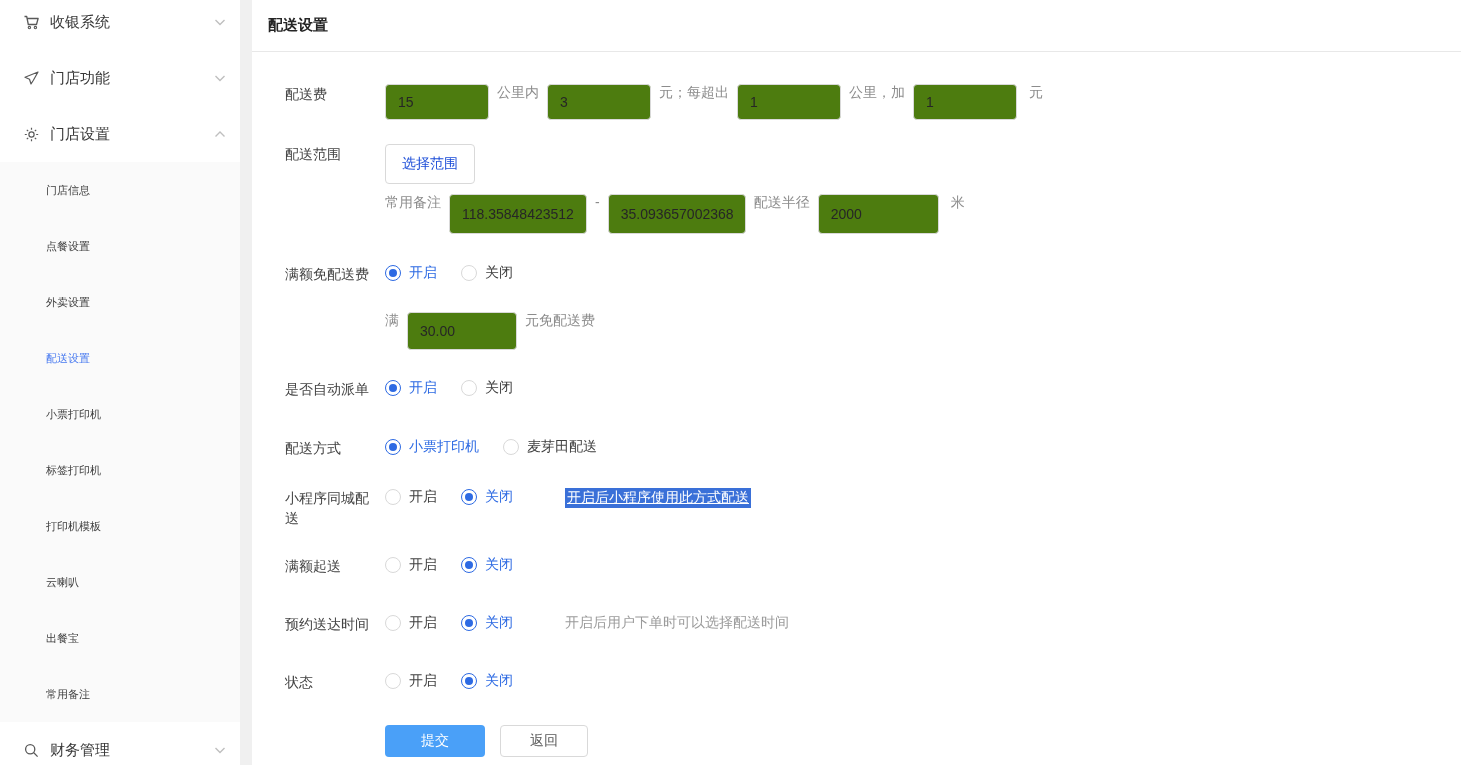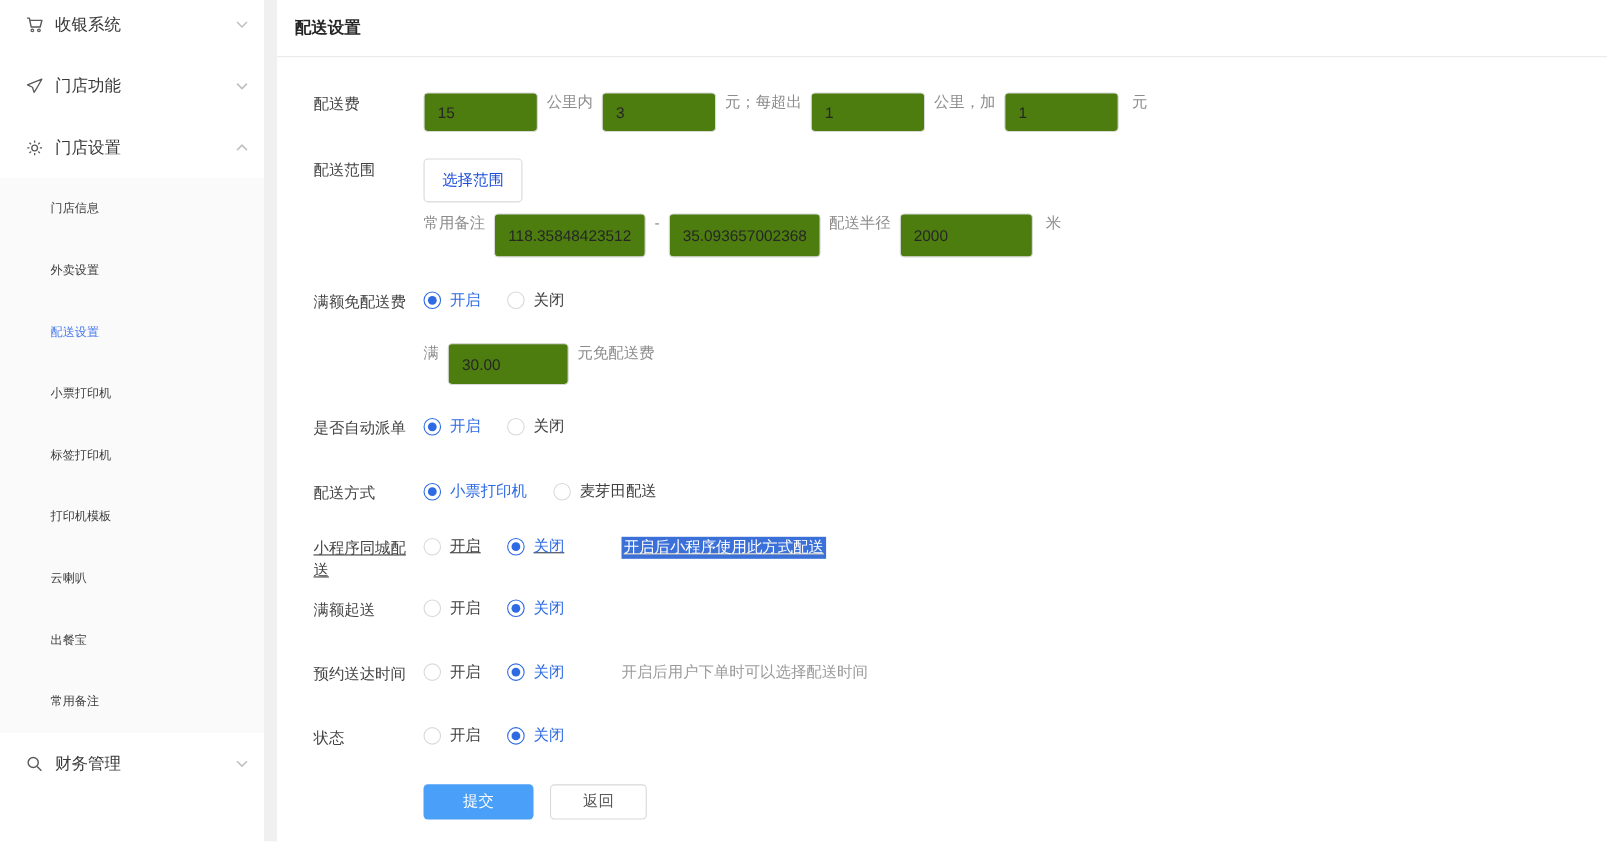--- a/index.html
+++ b/index.html
@@ -45,21 +45,21 @@
   .rdot.on::after { content:""; position:absolute; left:50%; top:50%; transform:translate(-50%,-50%); width:8px; height:8px; border-radius:50%; background:#2d6ae3; }
   .rlabel { margin-left:8px; color:#404040; font-size:14px; }
   .rlabel.sel { color:#2d6ae3; }
   
   .hl { margin-left:28px; background:#3a70d8; color:#ffffff; text-decoration:underline; padding:1px 2px; font-size:14px; }
   
   .btn-primary { width:100px; height:32px; background:#4aa0f8; border:none; border-radius:4px; color:#fff; font-size:14px; cursor:pointer; font-family:inherit; }
   .btn-default { width:88px; height:32px; background:#fff; border:1px solid #d9d9d9; border-radius:4px; color:#595959; font-size:14px; cursor:pointer; margin-left:15px; font-family:inherit; }
   
   .mb24{margin-bottom:24px;} .mb10{margin-bottom:10px;} .mb30{margin-bottom:30px;} .mb28{margin-bottom:28px;} .mb29{margin-bottom:29px;}
-  .mb38{margin-bottom:38px;} .mb39{margin-bottom:39px;} .mb25{margin-bottom:16px;text-decoration:underline;} .mb33{margin-bottom:33px;}
+  .mb38{margin-bottom:38px;} .mb39{margin-bottom:39px;} .mb25{margin-bottom:28px;} .mb33{margin-bottom:33px;}
   svg { display:block; }
 </style>
 </head>
 <body>
 
 <div class="sidebar">
   <div class="sidenav">
     <div class="side-item">
       <span class="icon">
         <svg width="17" height="17" viewBox="0 0 17 17">
@@ -100,20 +100,21 @@
       <span class="slabel">门店设置</span>
       <span>
         <svg width="12" height="12" viewBox="0 0 12 12">
             <polyline points="1.5,8.5 6,4 10.5,8.5" fill="none" stroke="#bfbfbf" stroke-width="1.4"></polyline>
           </svg>
       </span>
     </div>
 
     <div class="submenu">
       <div class="sub-item">门店信息</div>
+      <div class="sub-item">点餐设置</div>
       <div class="sub-item">外卖设置</div>
       <div class="sub-item active">配送设置</div>
       <div class="sub-item">小票打印机</div>
       <div class="sub-item">标签打印机</div>
       <div class="sub-item">打印机模板</div>
       <div class="sub-item">云喇叭</div>
       <div class="sub-item">出餐宝</div>
       <div class="sub-item">常用备注</div>
     </div>
 

